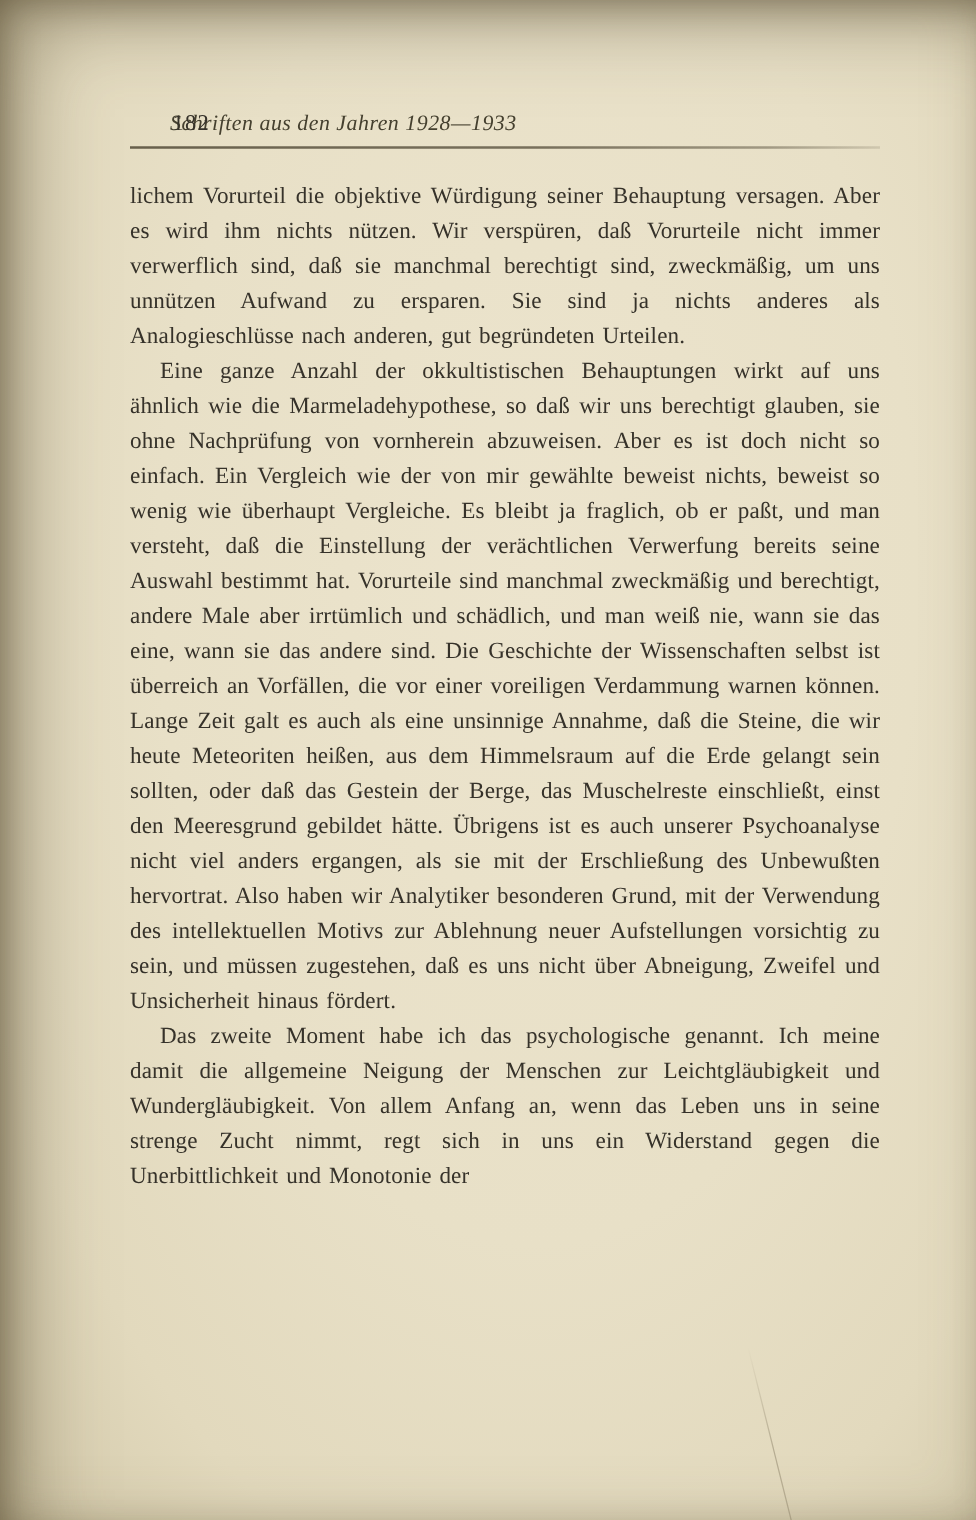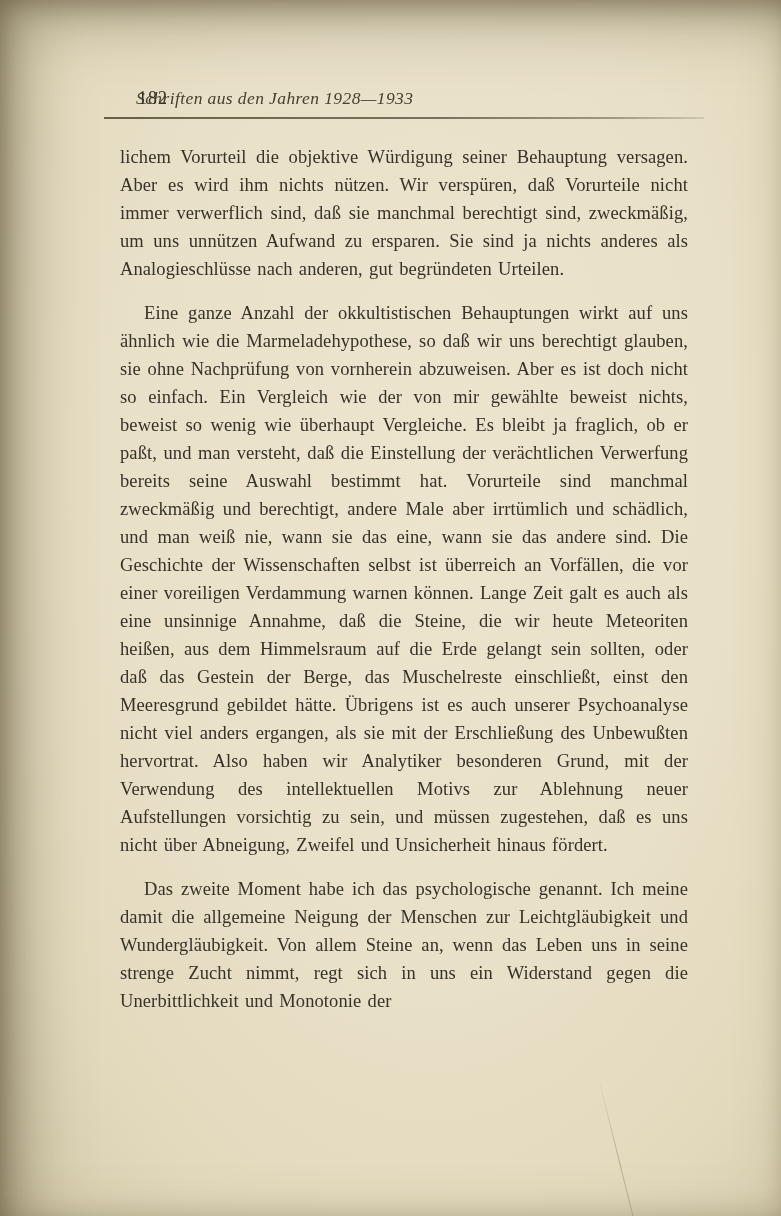--- a/index.html
+++ b/index.html
@@ -60,21 +60,21 @@
   .text-block {
     margin-top: 24px;
     text-align: justify;
     font-size: 18.5px;
     line-height: 28px;
     letter-spacing: 0.1px;
     word-spacing: 1.5px;
     color: var(--ink, #36322a);
   }
   .para {
-    margin: 16px;
+    margin: 0;
     text-indent: 0;
   }
   .para.indent {
     text-indent: 24px;
   }
   .scan-crease {
     position: absolute;
     left: 598px;
     top: 1078px;
     width: 1px;
@@ -93,19 +93,19 @@
     <header class="page-header">
       <span class="page-number">182</span>
       <span class="running-header">Schriften aus den Jahren 1928—1933</span>
     </header>
 
     <div class="header-rule"></div>
 
     <main class="text-block">
       <p class="para">lichem Vorurteil die objektive Würdigung seiner Behauptung versagen. Aber es wird ihm nichts nützen. Wir verspüren, daß Vorurteile nicht immer verwerflich sind, daß sie manchmal berechtigt sind, zweckmäßig, um uns unnützen Aufwand zu ersparen. Sie sind ja nichts anderes als Analogieschlüsse nach anderen, gut begründeten Urteilen.</p>
       <p class="para indent">Eine ganze Anzahl der okkultistischen Behauptungen wirkt auf uns ähnlich wie die Marmeladehypothese, so daß wir uns berechtigt glauben, sie ohne Nachprüfung von vornherein abzuweisen. Aber es ist doch nicht so einfach. Ein Vergleich wie der von mir gewählte beweist nichts, beweist so wenig wie überhaupt Vergleiche. Es bleibt ja fraglich, ob er paßt, und man versteht, daß die Einstellung der verächtlichen Verwerfung bereits seine Auswahl bestimmt hat. Vorurteile sind manchmal zweckmäßig und berechtigt, andere Male aber irrtümlich und schädlich, und man weiß nie, wann sie das eine, wann sie das andere sind. Die Geschichte der Wissenschaften selbst ist überreich an Vorfällen, die vor einer voreiligen Verdammung warnen können. Lange Zeit galt es auch als eine unsinnige Annahme, daß die Steine, die wir heute Meteoriten heißen, aus dem Himmelsraum auf die Erde gelangt sein sollten, oder daß das Gestein der Berge, das Muschelreste einschließt, einst den Meeresgrund gebildet hätte. Übrigens ist es auch unserer Psychoanalyse nicht viel anders ergangen, als sie mit der Erschließung des Unbewußten hervortrat. Also haben wir Analytiker besonderen Grund, mit der Verwendung des intellektuellen Motivs zur Ablehnung neuer Aufstellungen vorsichtig zu sein, und müssen zugestehen, daß es uns nicht über Abneigung, Zweifel und Unsicherheit hinaus fördert.</p>
-      <p class="para indent">Das zweite Moment habe ich das psychologische genannt. Ich meine damit die allgemeine Neigung der Menschen zur Leichtgläubigkeit und Wundergläubigkeit. Von allem Steine an, wenn das Leben uns in seine strenge Zucht nimmt, regt sich in uns ein Widerstand gegen die Unerbittlichkeit und Monotonie der</p>
+      <p class="para indent">Das zweite Moment habe ich das psychologische genannt. Ich meine damit die allgemeine Neigung der Menschen zur Leichtgläubigkeit und Wundergläubigkeit. Von allem Anfang an, wenn das Leben uns in seine strenge Zucht nimmt, regt sich in uns ein Widerstand gegen die Unerbittlichkeit und Monotonie der</p>
     </main>
 
   </div>
 
   <div class="scan-crease"></div>
 </div>
 
 </body></html>

